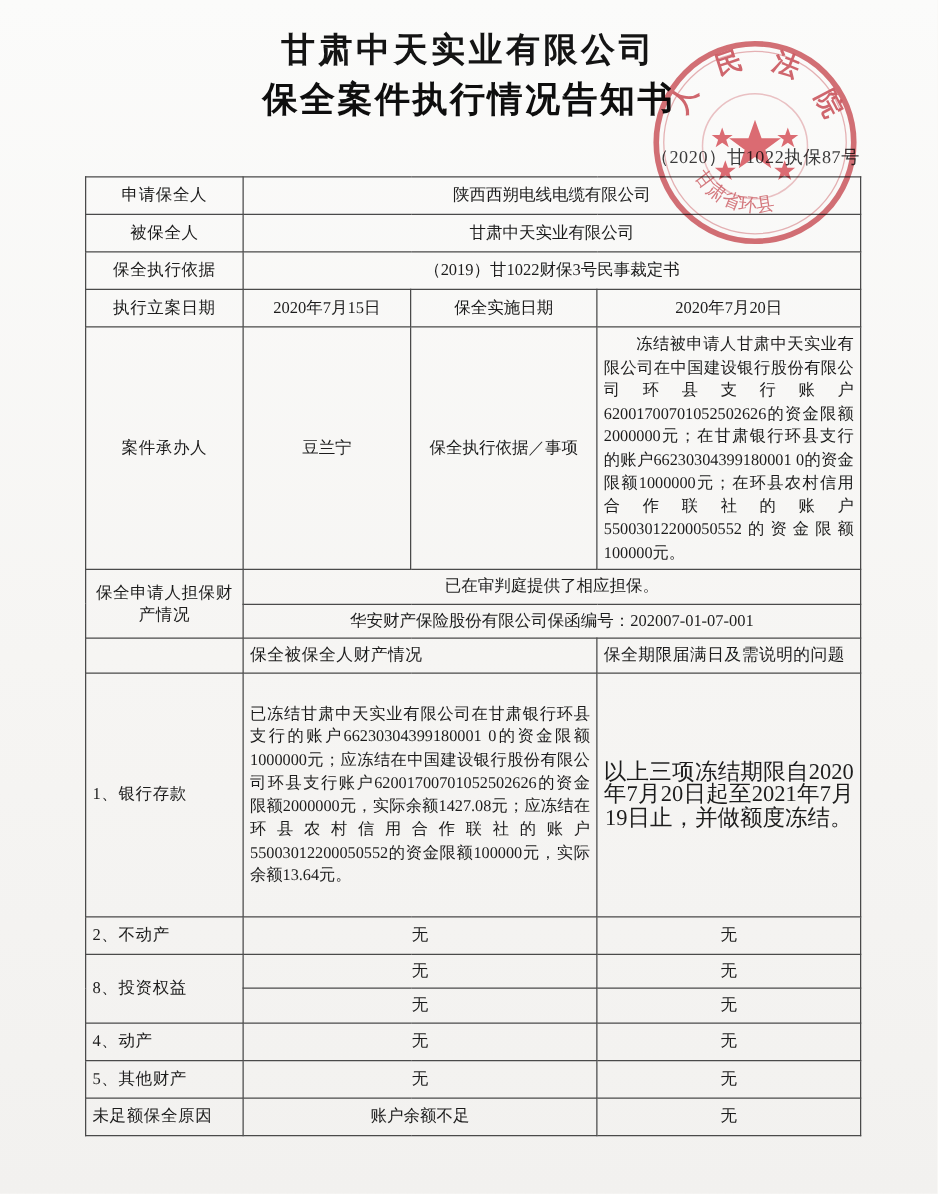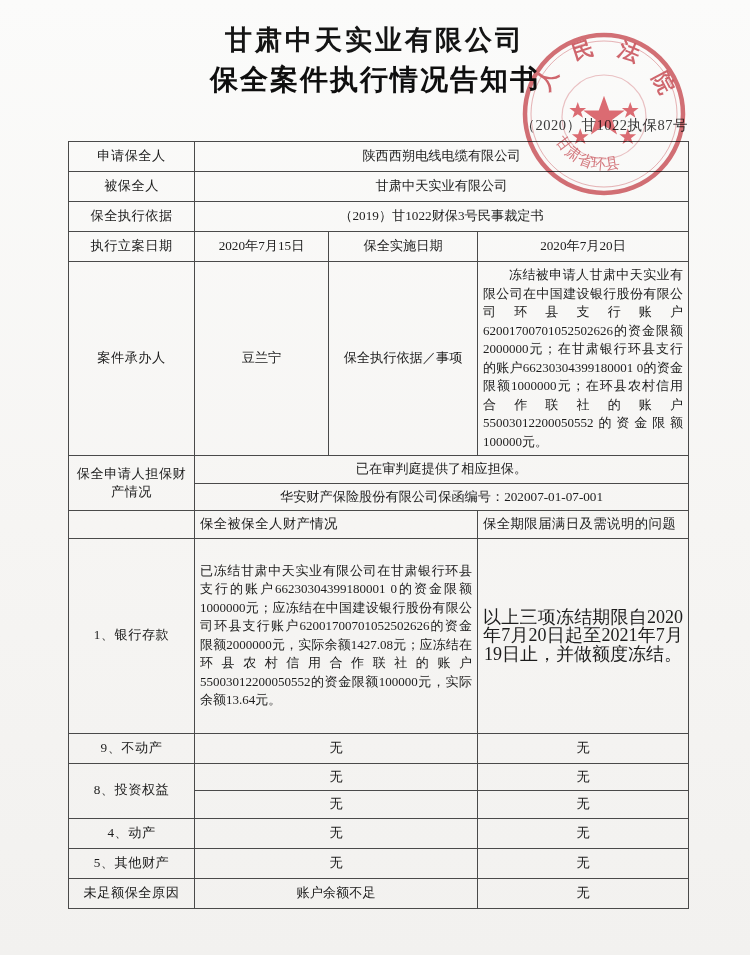--- a/index.html
+++ b/index.html
@@ -89,21 +89,21 @@
     line-height: 18.5px;
     color: #1c1c1c;
   }
   .lbl {
     text-align: center;
     font-size: 13.2px;
     letter-spacing: 0.5px;
     color: #2a2a2a;
   }
   .lbl-left {
-    text-align: center;
+    text-align: left;
     padding-left: 8px;
     letter-spacing: 0.5px;
     color: #2a2a2a;
   }
   .ctr { text-align: center; }
   .just {
     text-align: justify;
     text-align-last: left;
     text-justify: inter-character;
     padding: 6px 7px;
@@ -204,21 +204,21 @@
         <td class="hdr">保全期限届满日及需说明的问题</td>
       </tr>
 
       <tr>
         <td class="lbl-left" style="height:186px">1、银行存款</td>
         <td class="just" colspan="2">已冻结甘肃中天实业有限公司在甘肃银行环县支行的账户66230304399180001 0的资金限额1000000元；应冻结在中国建设银行股份有限公司环县支行账户62001700701052502626的资金限额2000000元，实际余额1427.08元；应冻结在环县农村信用合作联社的账户55003012200050552的资金限额100000元，实际余额13.64元。</td>
         <td class="just-ctr">以上三项冻结期限自2020年7月20日起至2021年7月19日止，并做额度冻结。</td>
       </tr>
 
       <tr class="row-h">
-        <td class="lbl-left">9、不动产</td>
+        <td class="lbl-left">2、不动产</td>
         <td class="ctr" colspan="2">无</td>
         <td class="ctr">无</td>
       </tr>
 
       <tr class="row-h2">
         <td class="lbl-left" rowspan="2">8、投资权益</td>
         <td class="ctr" colspan="2">无</td>
         <td class="ctr">无</td>
       </tr>
       <tr class="row-h2">

